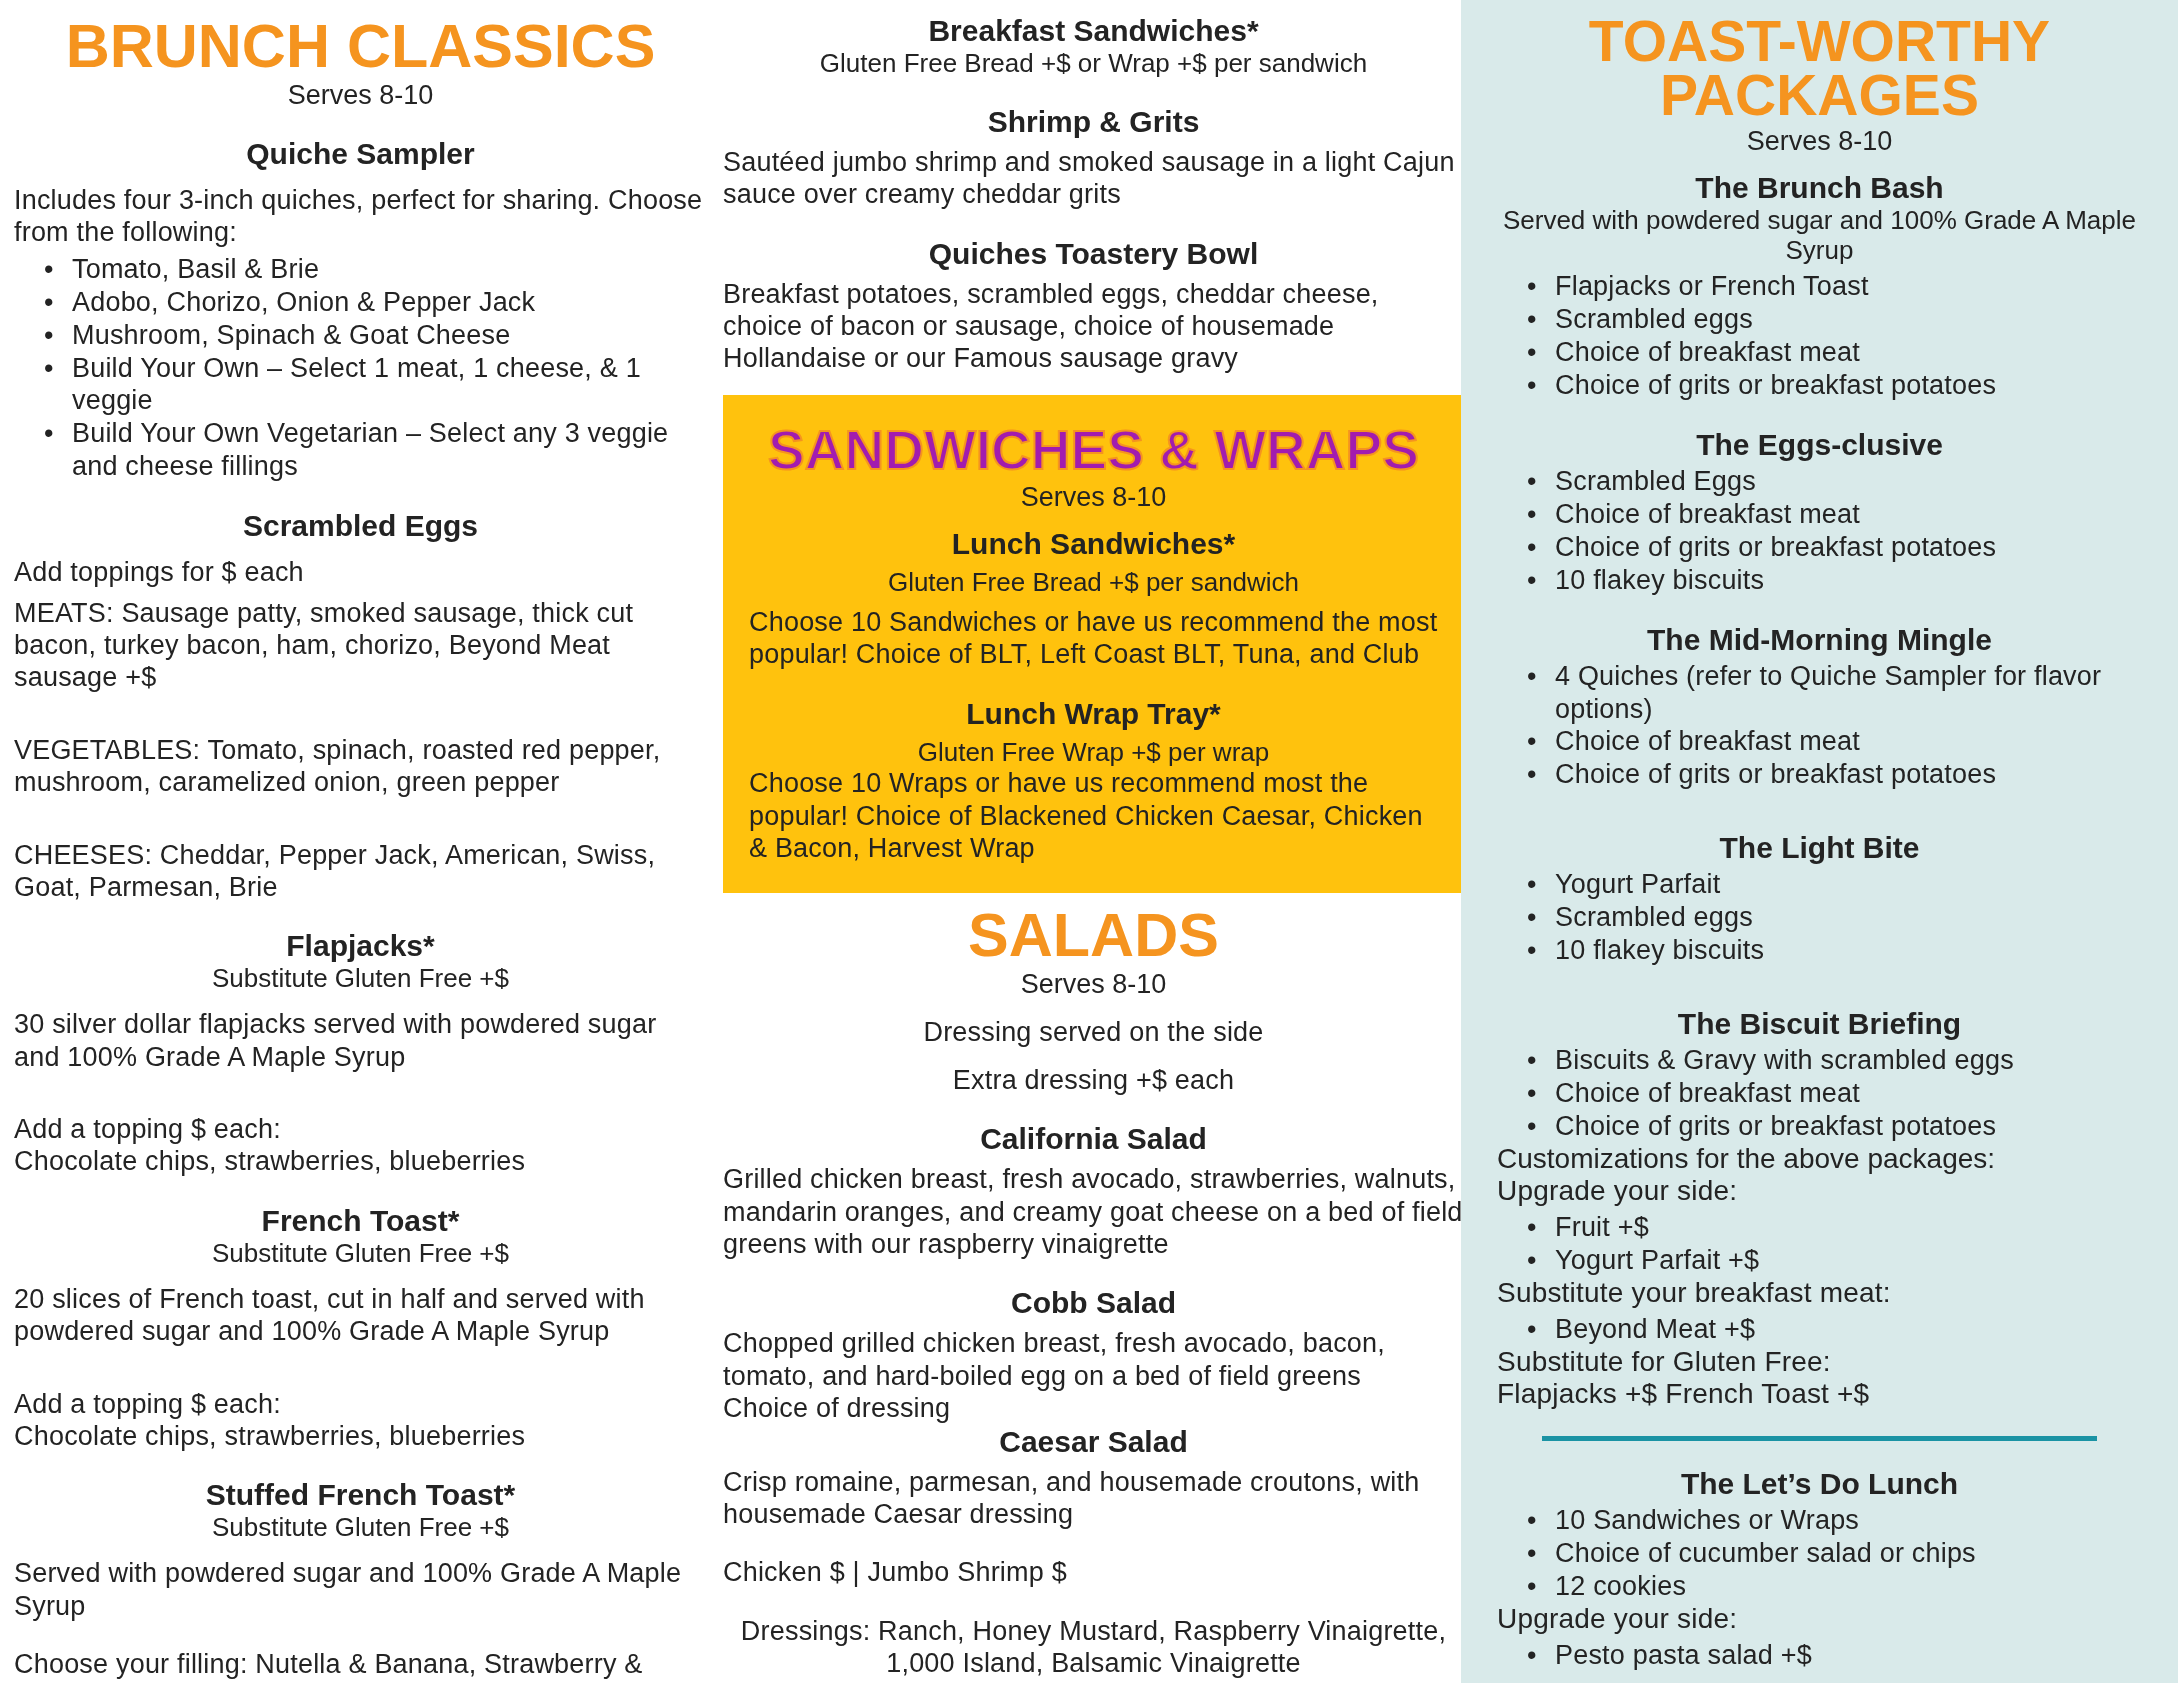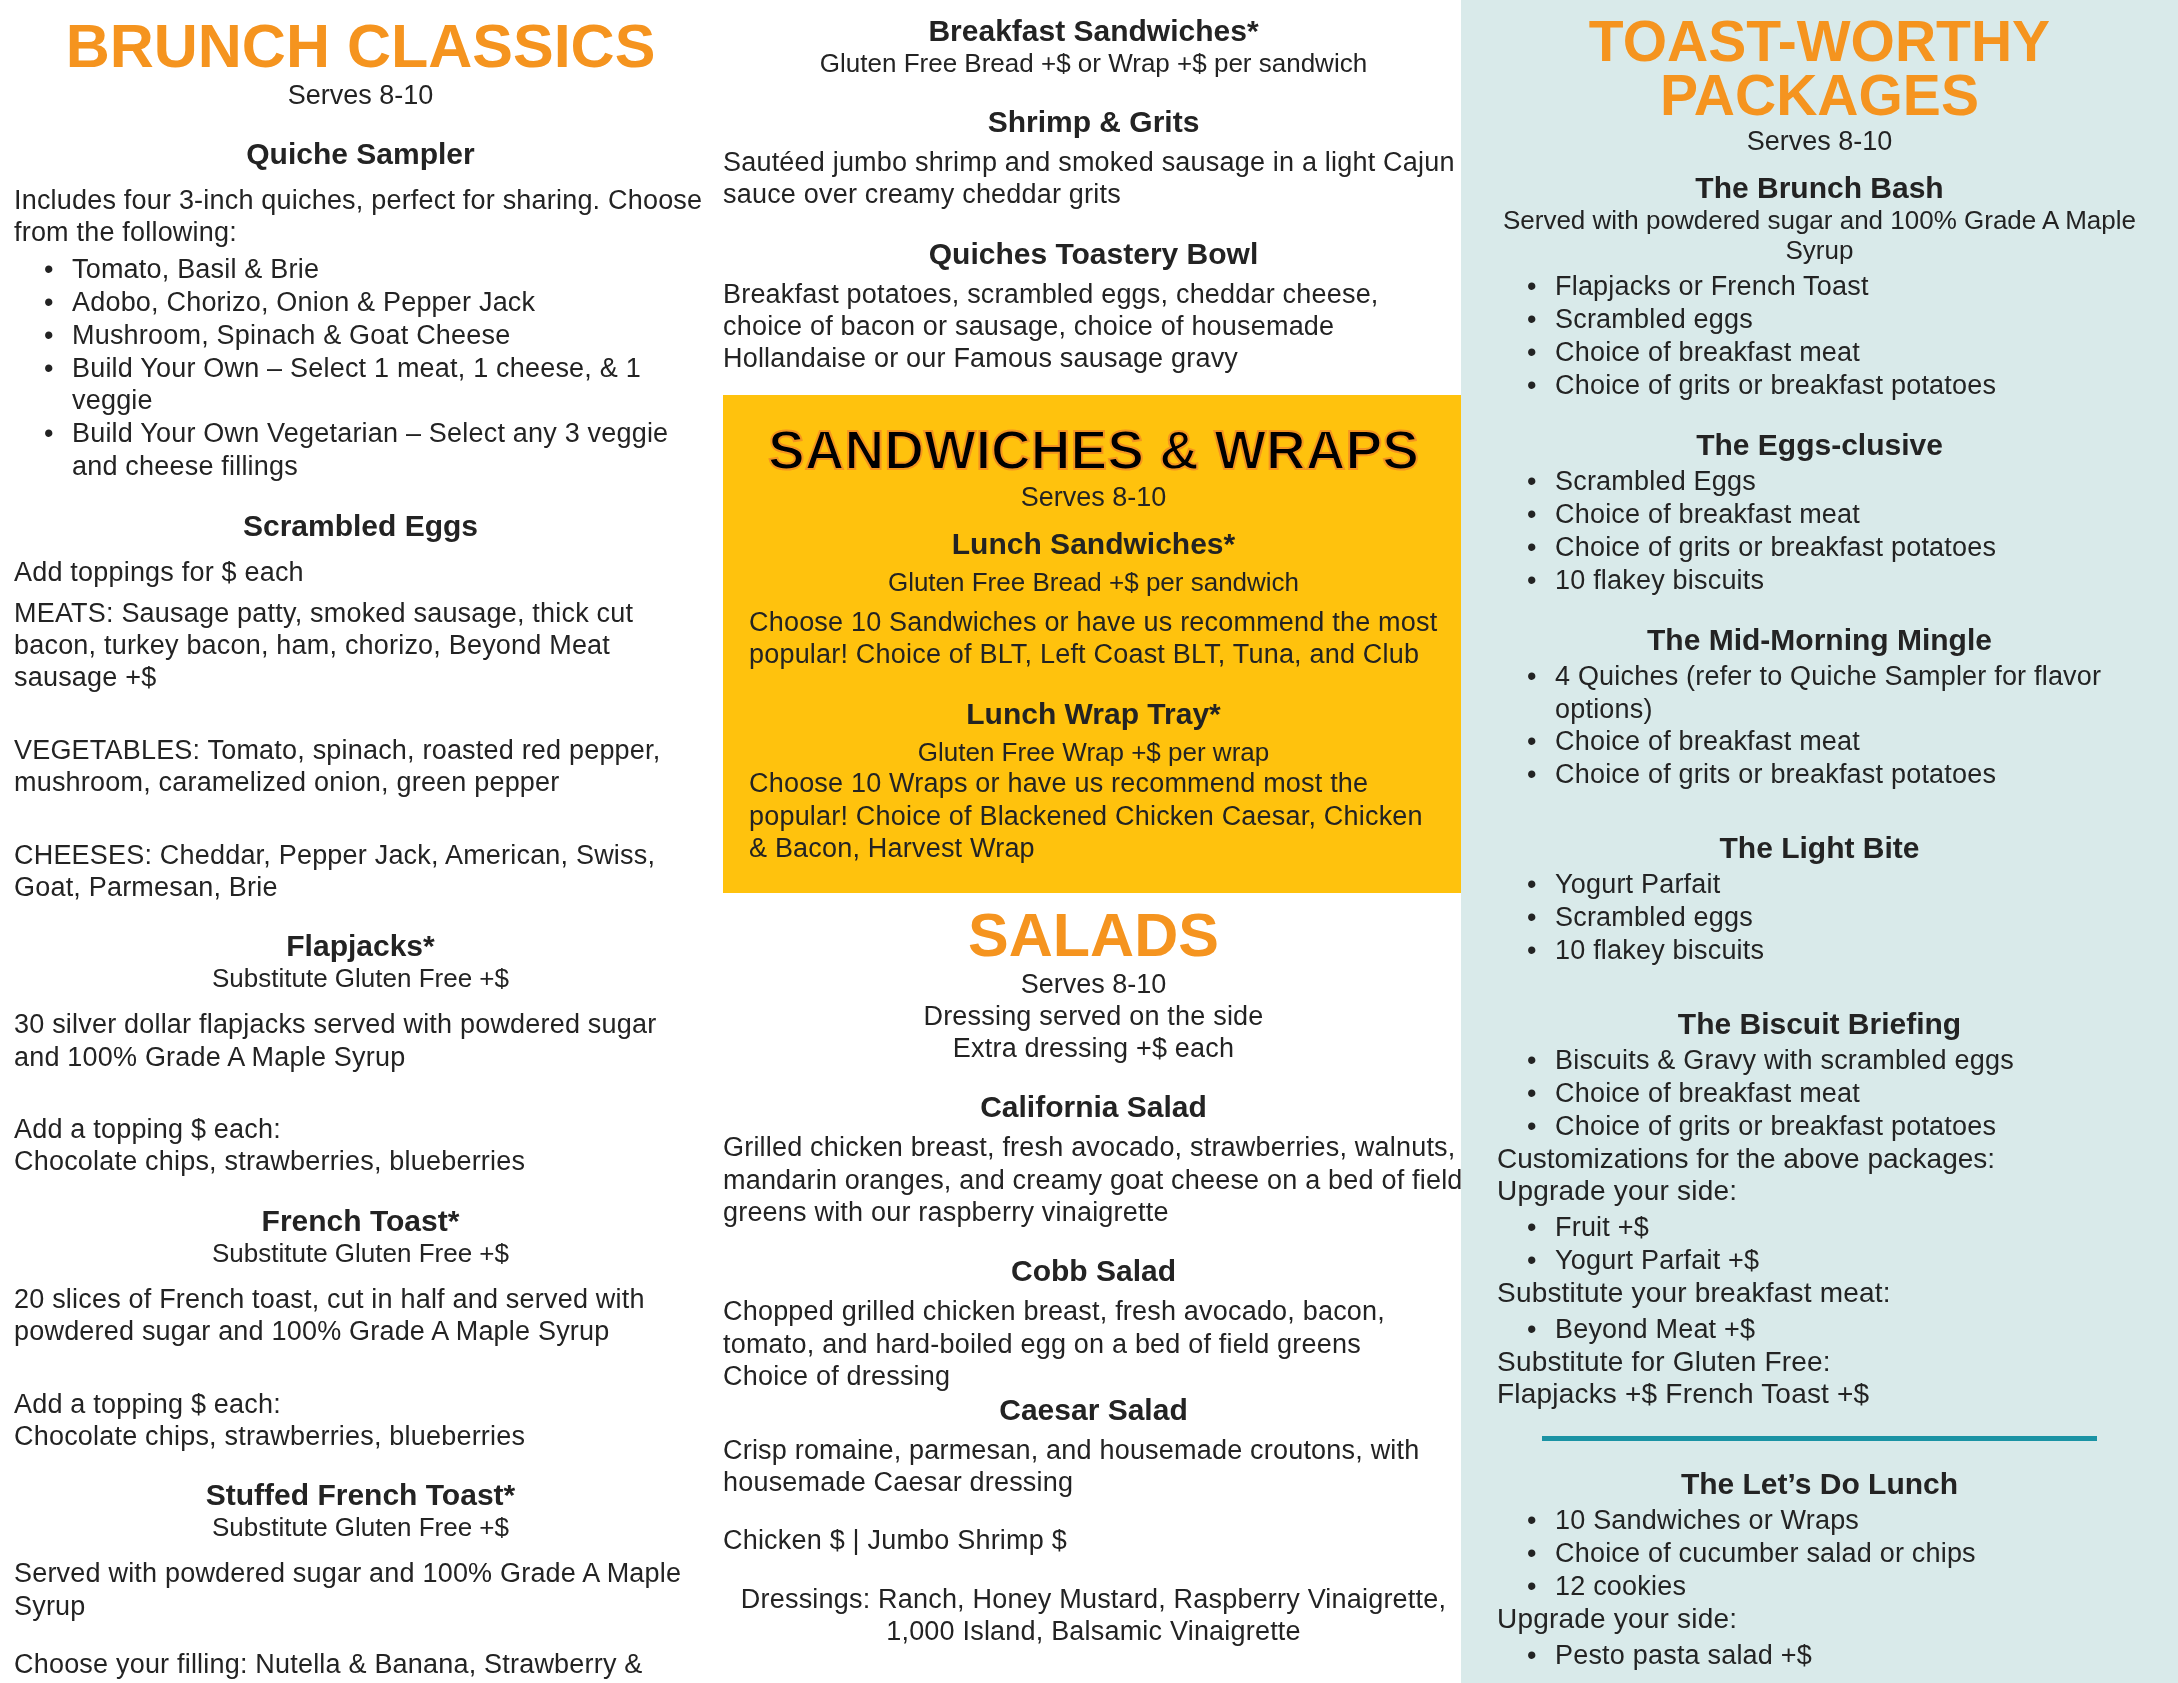--- a/index.html
+++ b/index.html
@@ -10,29 +10,29 @@
   .col-mid{left:723px;top:6px;width:741px;}
   .col-right{left:1461px;top:0;width:717px;height:1683px;background:#d9eaea;padding:14px 36px 0 36px;}
 
   .big-title{font-size:61px;font-weight:800;color:#f5941f;text-align:center;line-height:0.95;
              letter-spacing:0px;margin:0;}
   .big-title.small{font-size:57px;}
   .serves{font-size:27px;text-align:center;margin-top:4px;}
   .h2{font-size:30px;font-weight:bold;text-align:center;margin:0;line-height:1.1;}
   .sub{font-size:26px;text-align:center;margin:2px 0 0 0;line-height:1.15;}
   .p{font-size:27px;line-height:1.2;margin:0;letter-spacing:0.2px;}
-  .center{text-align:center;}
+  .center{text-align:center;margin-top:16px;}
   ul.bullets{list-style:none;margin:4px 0 0 0;padding:0 0 0 28px;}
   ul.bullets li{position:relative;font-size:27px;line-height:1.22;padding-left:30px;letter-spacing:0.2px;}
   ul.bullets li::before{content:"\2022";position:absolute;left:2px;top:0px;font-size:27px;}
   .indent{margin-left:42px;}
   .mt-xs{margin-top:8px;} .mt-s{margin-top:14px;} .mt-m{margin-top:26px;}
   .mt-l{margin-top:40px;}
   .yellow-panel{background:#ffc20d;margin-top:20px;padding:24px 26px 28px 26px;box-sizing:border-box;}
-  .sw-title{font-size:55px;font-weight:800;color:#000000;text-align:center;line-height:1;margin:4px 0 0 0;
+  .sw-title{font-size:55px;font-weight:800;color:#a21caf;text-align:center;line-height:1;margin:4px 0 0 0;
             -webkit-text-stroke:2px #f5941f;text-shadow:0 0 1px #f5941f;}
   .bold-left{font-size:28px;font-weight:normal;text-align:left;margin:0;}
   .label{font-size:28px;text-align:left;margin:0;letter-spacing:0.2px;}
   .divider{border:none;border-top:5px solid #1a93a4;width:86%;margin:26px auto 0 auto;}
 </style>
 </head>
 <body>
 
 <div id="page">
 

